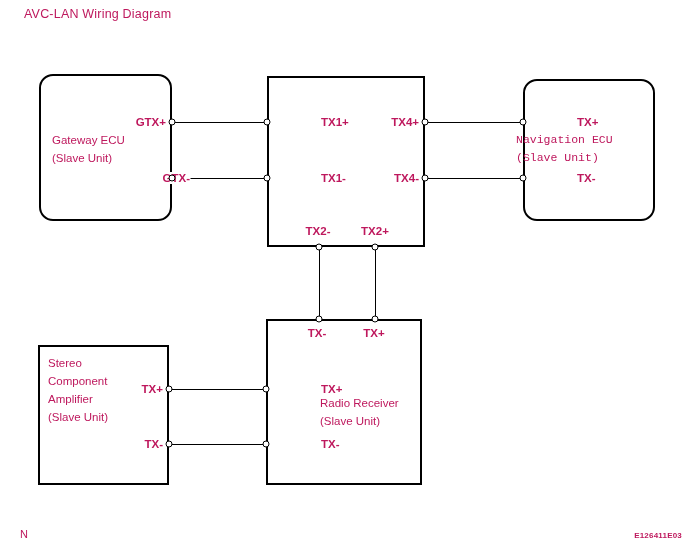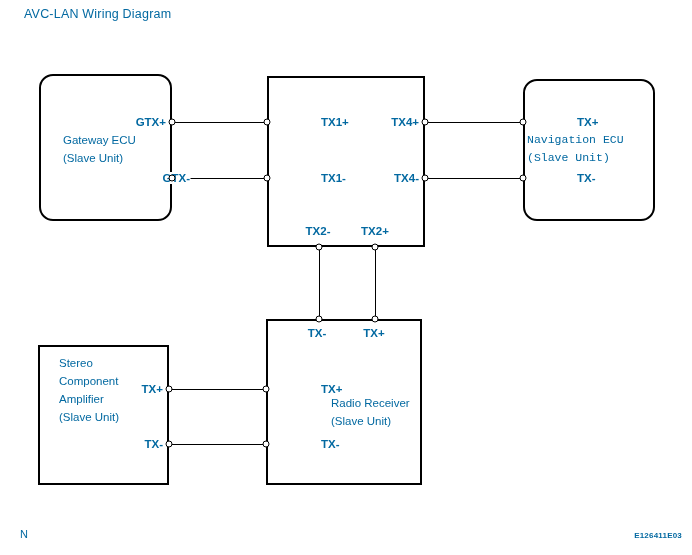--- a/index.html
+++ b/index.html
@@ -1,30 +1,30 @@
 <!DOCTYPE html>
 <html><head>
 <meta charset="utf-8">
 <style>
   html,body{margin:0;padding:0;background:#fff;}
   #stage{
     position:relative;width:692px;height:555px;background:#ffffff;
-    font-family:"Liberation Sans",sans-serif;color:#0369a1;overflow:hidden;
+    font-family:"Liberation Sans",sans-serif;color:#be185d;overflow:hidden;
   }
   .title{
     position:absolute;left:24px;top:7px;font-size:12.5px;letter-spacing:0.2px;
   }
   .box{
     position:absolute;border:2px solid #000;background:#fff;box-sizing:border-box;
   }
   .rounded{border-radius:14px;}
   .boxtext{
     position:absolute;font-size:11.5px;line-height:18px;white-space:nowrap;
   }
-  .boxtext span{display:block;margin-left:11px;}
+  .boxtext span{display:block;}
   .wire{position:absolute;background:#000;}
   .wire.h{height:1px;}
   .wire.v{width:1px;}
   .node{
     position:absolute;width:7px;height:7px;border:1px solid #000;border-radius:50%;
     background:#fff;box-sizing:border-box;transform:translate(-50%,-50%);z-index:5;
   }
   .pin{
     position:absolute;font-size:11.5px;white-space:nowrap;z-index:4;background:#fff;
     padding:0 1px;

